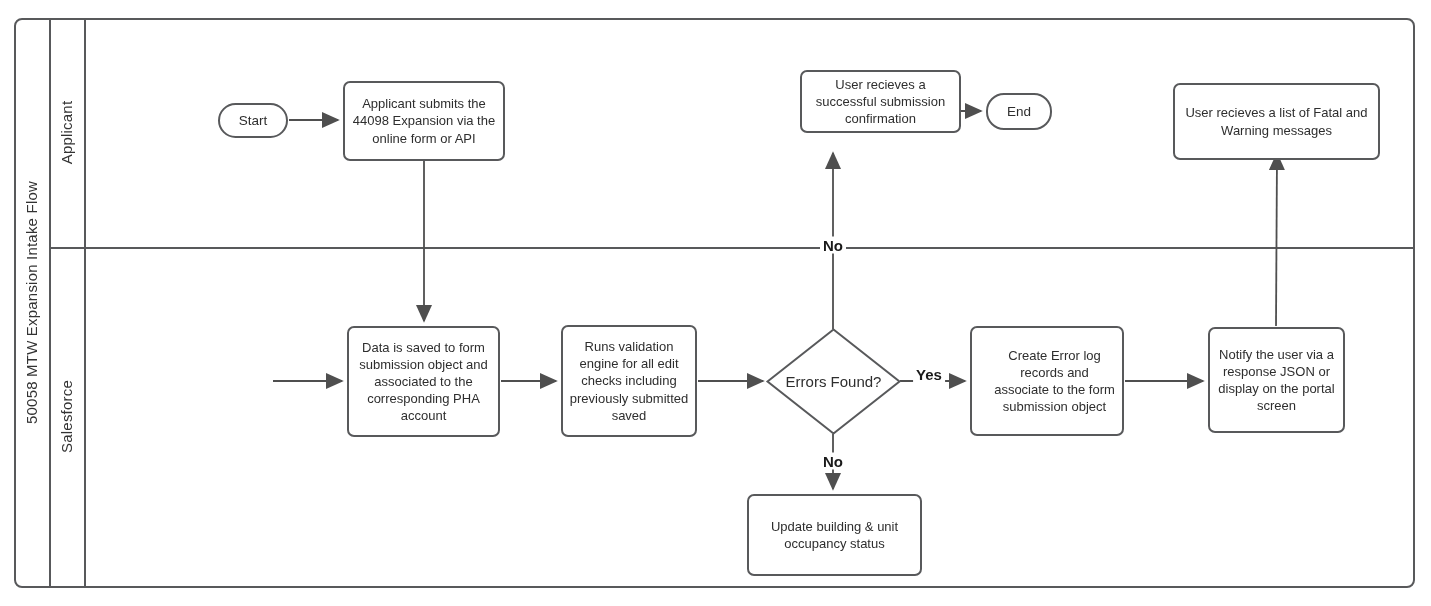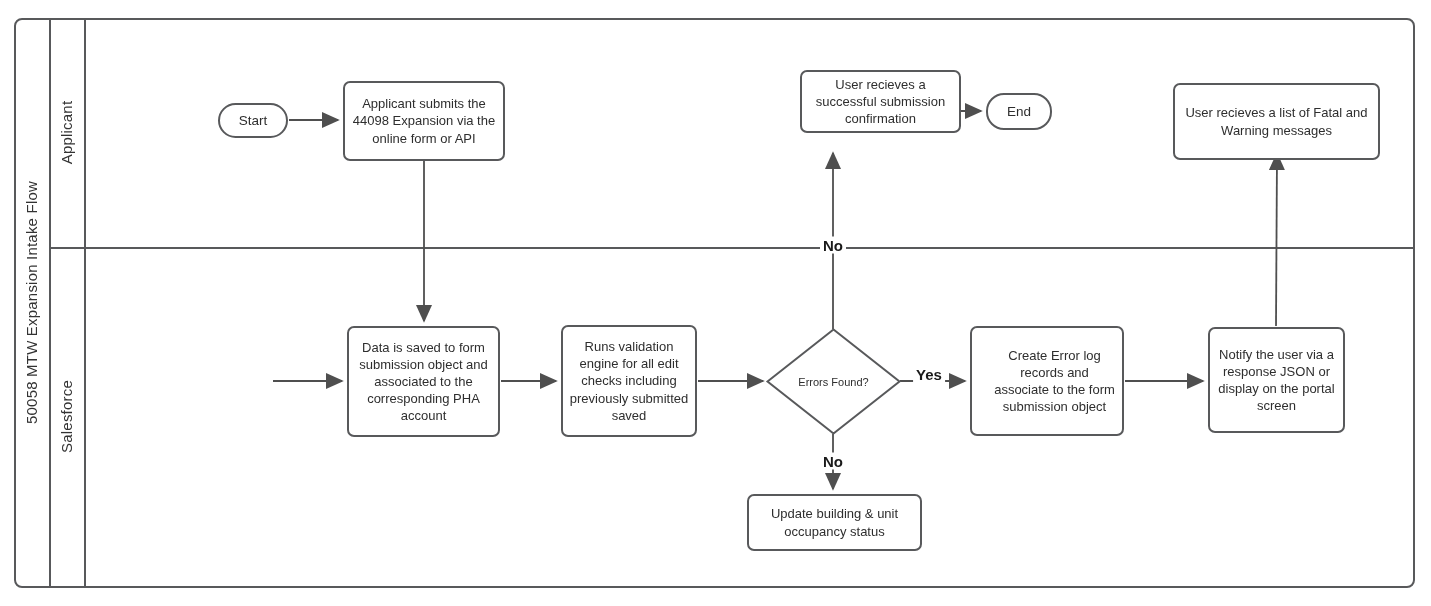--- a/index.html
+++ b/index.html
@@ -71,21 +71,21 @@
     z-index: 4;
     padding: 3px 6px;
   }
   .process { border-radius: 7px; }
   .terminator { border-radius: 18px; font-size: 13.5px; }
   .diamond-text {
     display: flex;
     align-items: center;
     justify-content: center;
     text-align: center;
-    font-size: 11px;
+    font-size: 15px;
     color: #2e2e2e;
     z-index: 5;
     background: transparent;
   }
   .edge-label {
     transform: translate(-50%, -50%);
     background: #ffffff;
     padding: 0 3px;
     font-size: 15px;
     font-weight: bold;
@@ -168,21 +168,21 @@
   <div class="abs diamond-text" style="left:775px; top:360px; width:117px; height:43px;">Errors Found?</div>
 
   <div class="abs node process" style="left:970px; top:326px; width:154px; height:110px;padding-left:21px;">
     <span>Create Error log records and associate to the form submission object</span>
   </div>
 
   <div class="abs node process" style="left:1208px; top:327px; width:137px; height:106px;">
     <span>Notify the user via a response JSON or display on the portal screen</span>
   </div>
 
-  <div class="abs node process" style="left:747px; top:494px; width:175px; height:57px;">
+  <div class="abs node process" style="left:747px; top:494px; width:175px; height:82px;">
     <span>Update building &amp; unit occupancy status</span>
   </div>
 
   <div class="abs edge-label" style="left:929px; top:374px;text-align:right;">Yes</div>
   <div class="abs edge-label" style="left:833px; top:245px;">No</div>
   <div class="abs edge-label" style="left:833px; top:461px;">No</div>
 
 </div>
 
 </body></html>

